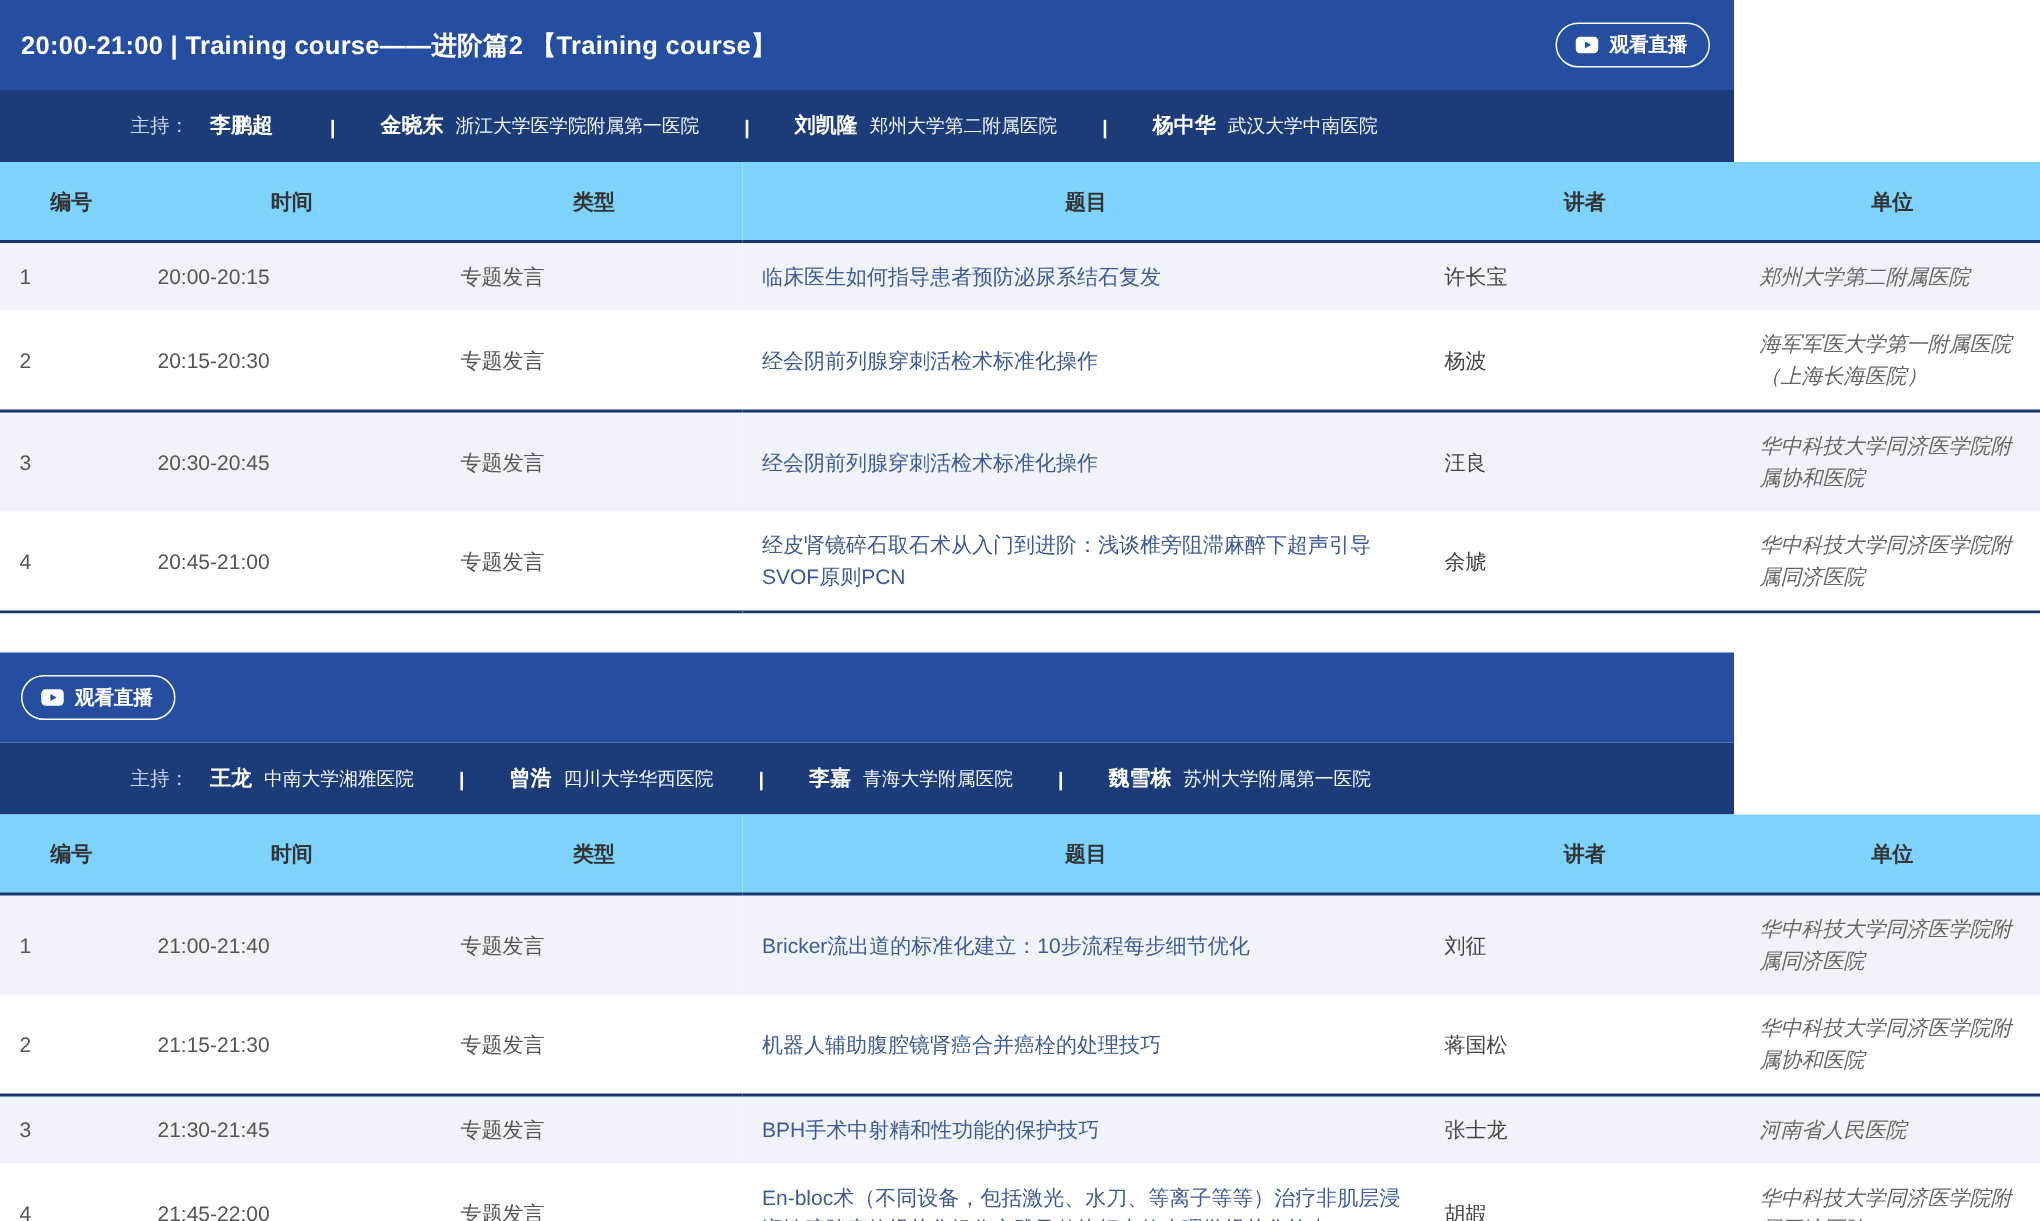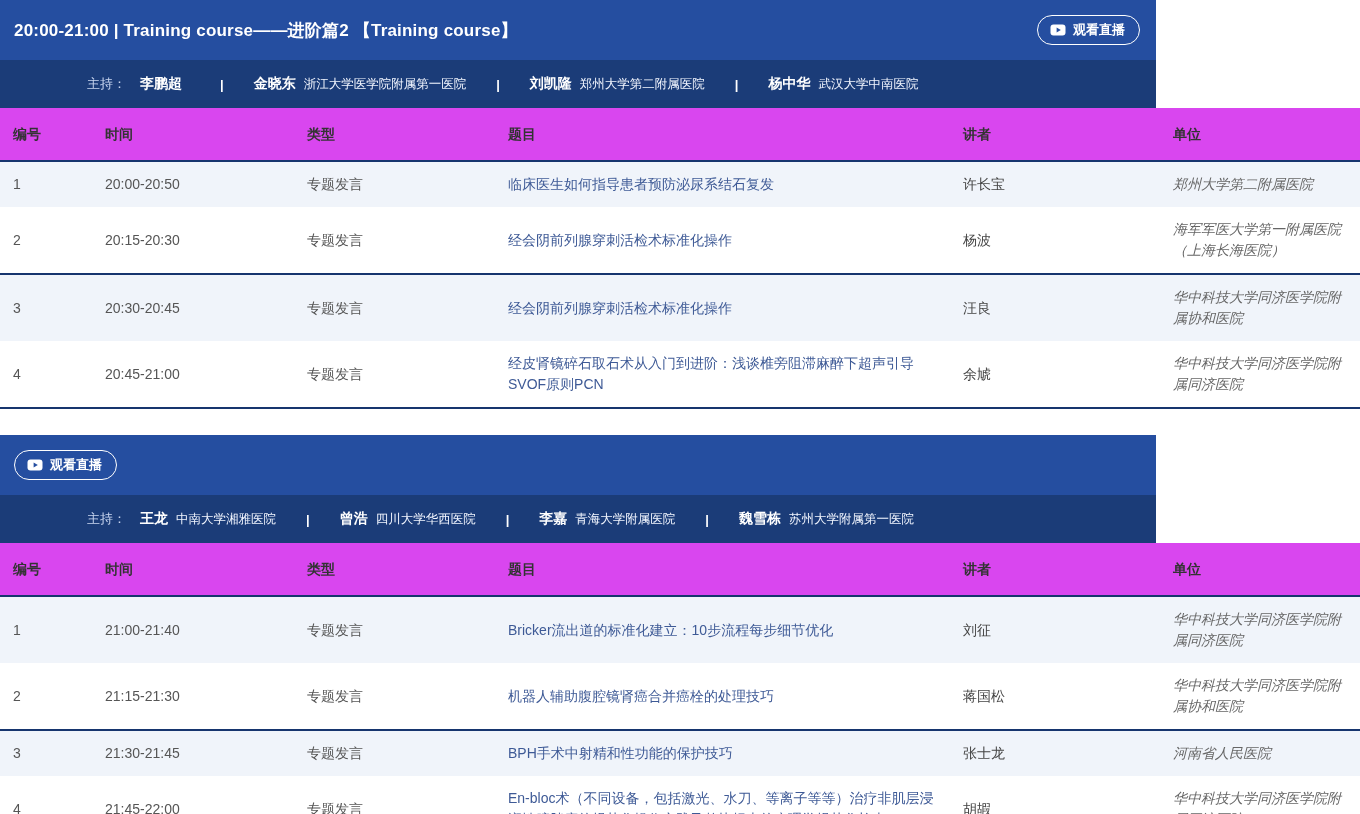--- a/index.html
+++ b/index.html
@@ -49,22 +49,22 @@
   .host .aff{font-size:12.5px;color:#f2f6ff;}
   .sep{font-weight:bold;margin:0 30px;color:#ffffff;}
   table{width:1360px;border-collapse:collapse;table-layout:fixed;}
   col.c-num{width:92px;}
   col.c-time{width:202px;}
   col.c-type{width:201px;}
   col.c-topic{width:455px;}
   col.c-speaker{width:210px;}
   col.c-unit{width:200px;}
   th{
-    text-align:left;font-size:14px;font-weight:bold;color:var(--text-dark);
-    padding:18px 10px 16px 13px;background:#d946ef;
+    text-align:center;font-size:14px;font-weight:bold;color:var(--text-dark);
+    padding:18px 10px 16px 13px;background:#7dd3fc;
     border-bottom:2px solid var(--divider-navy);
   }
   td{
     font-size:14px;line-height:21px;vertical-align:middle;
     padding:12px 10px 12px 13px;
   }
   tr.alt td{background:var(--row-alt);}
   tr.group-end td{border-bottom:2px solid var(--divider-navy);}
   td.num{color:var(--text-mid);}
   td.time{color:var(--text-mid);}
@@ -128,21 +128,21 @@
         <th>时间</th>
         <th>类型</th>
         <th>题目</th>
         <th>讲者</th>
         <th>单位</th>
       </tr>
     </thead>
     <tbody>
       <tr class="alt">
         <td class="num">1</td>
-        <td class="time">20:00-20:50</td>
+        <td class="time">20:00-20:15</td>
         <td class="type">专题发言</td>
         <td class="topic">临床医生如何指导患者预防泌尿系结石复发</td>
         <td class="speaker">许长宝</td>
         <td class="unit">郑州大学第二附属医院</td>
       </tr>
       <tr class="group-end">
         <td class="num">2</td>
         <td class="time">20:15-20:30</td>
         <td class="type">专题发言</td>
         <td class="topic">经会阴前列腺穿刺活检术标准化操作</td>

